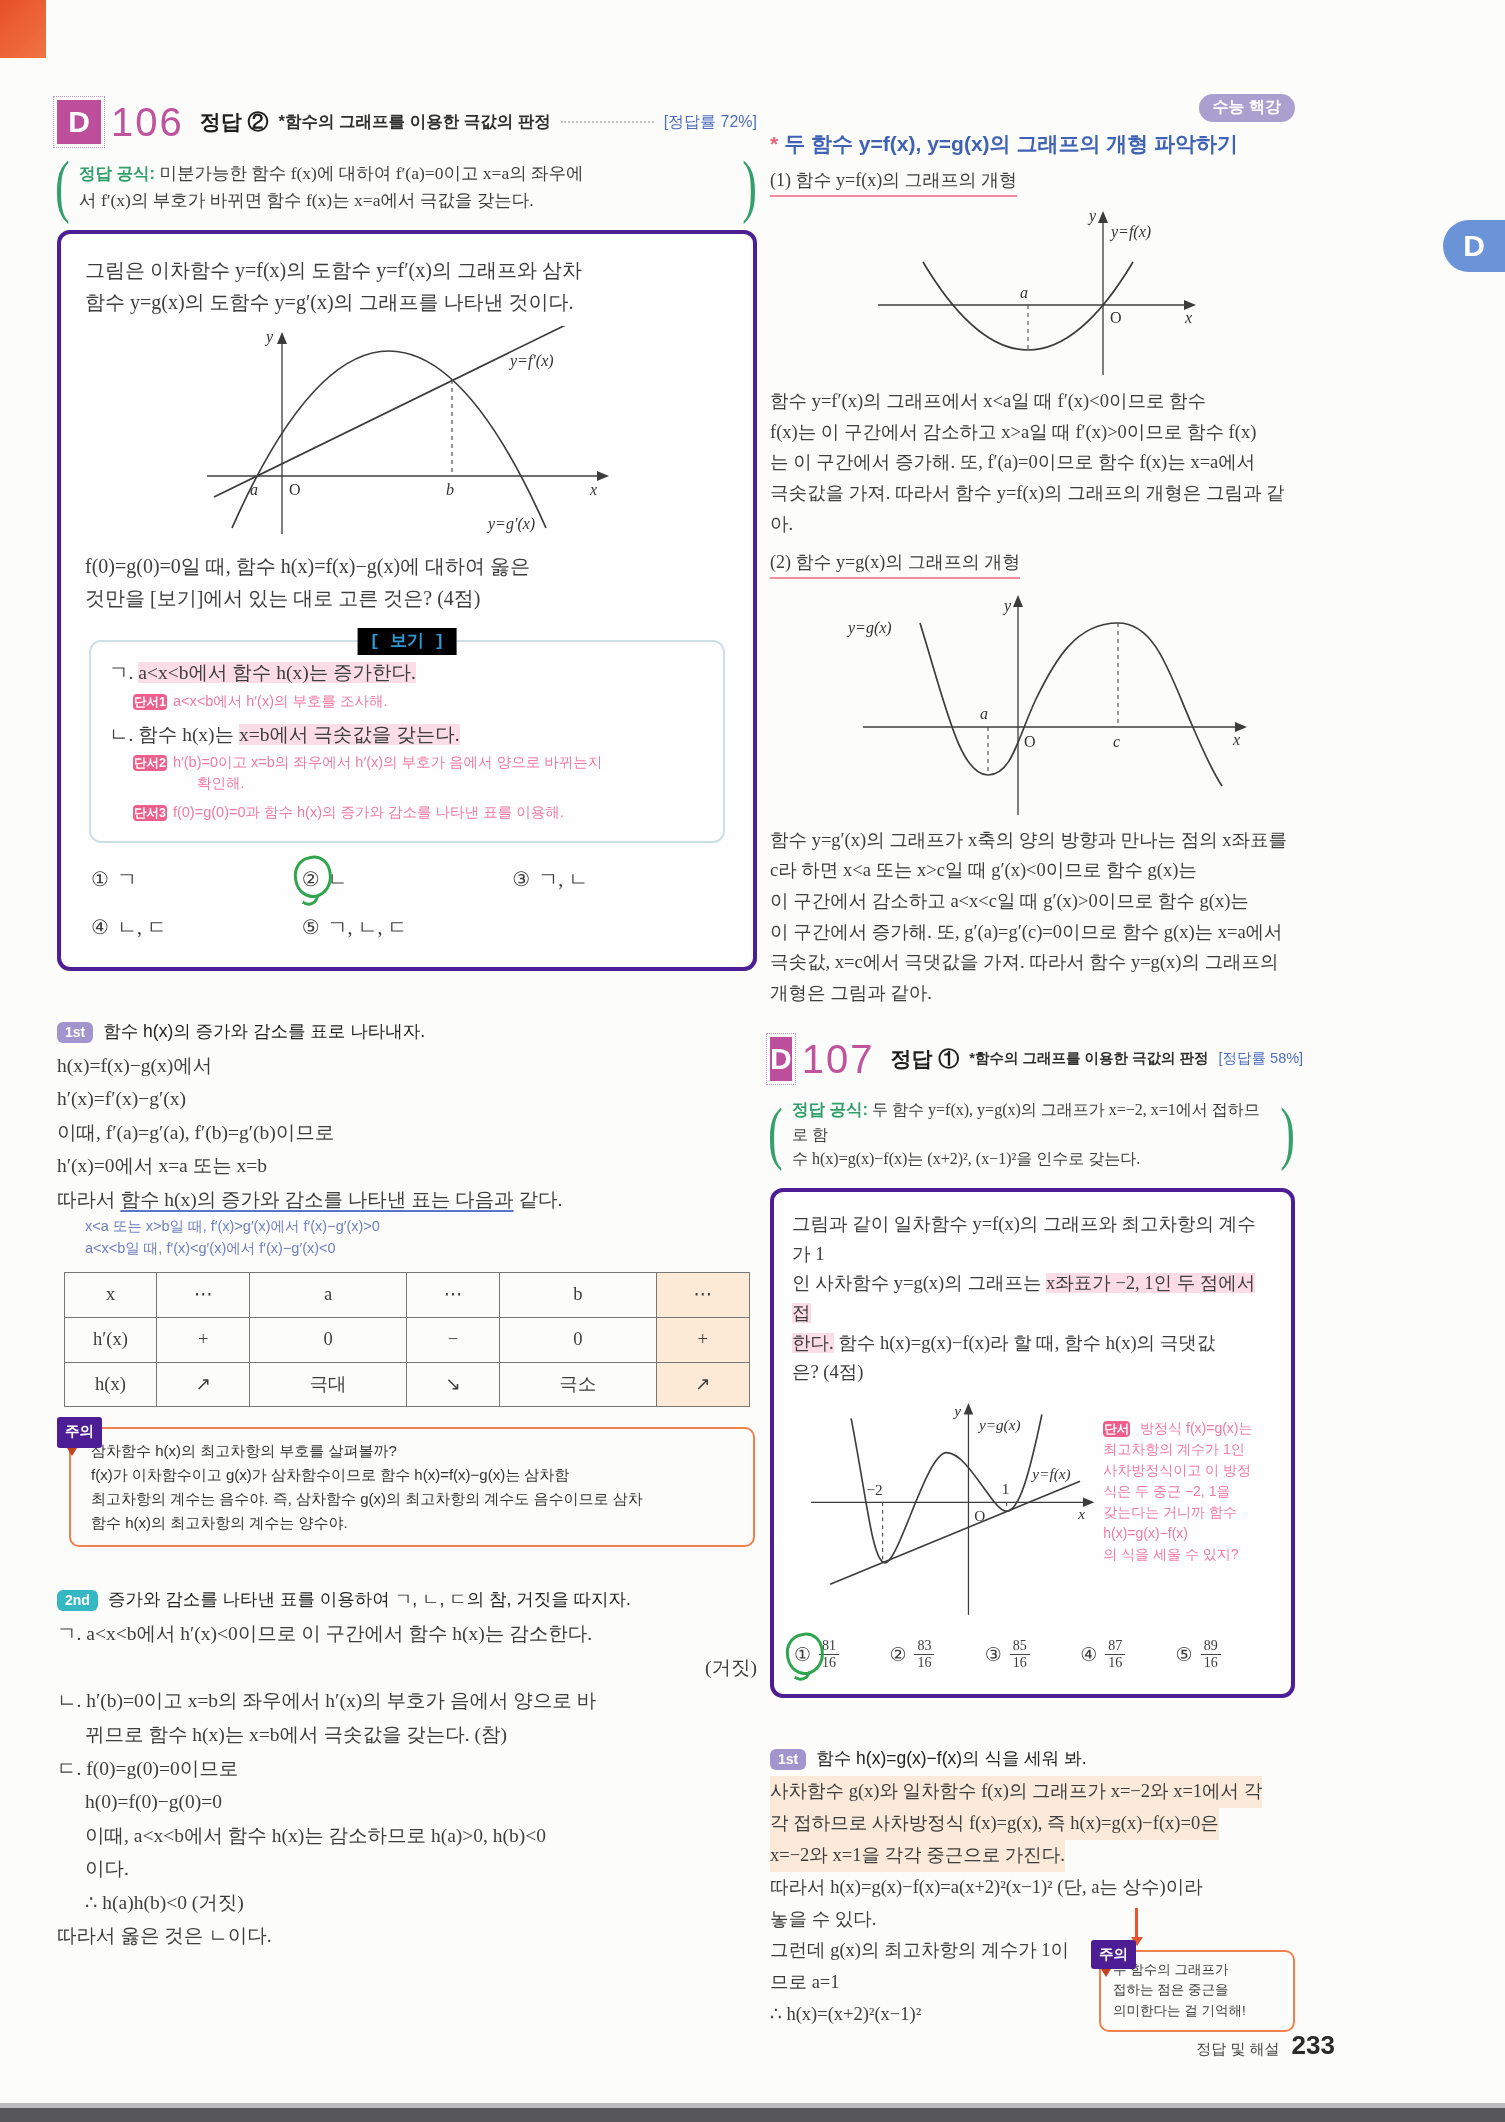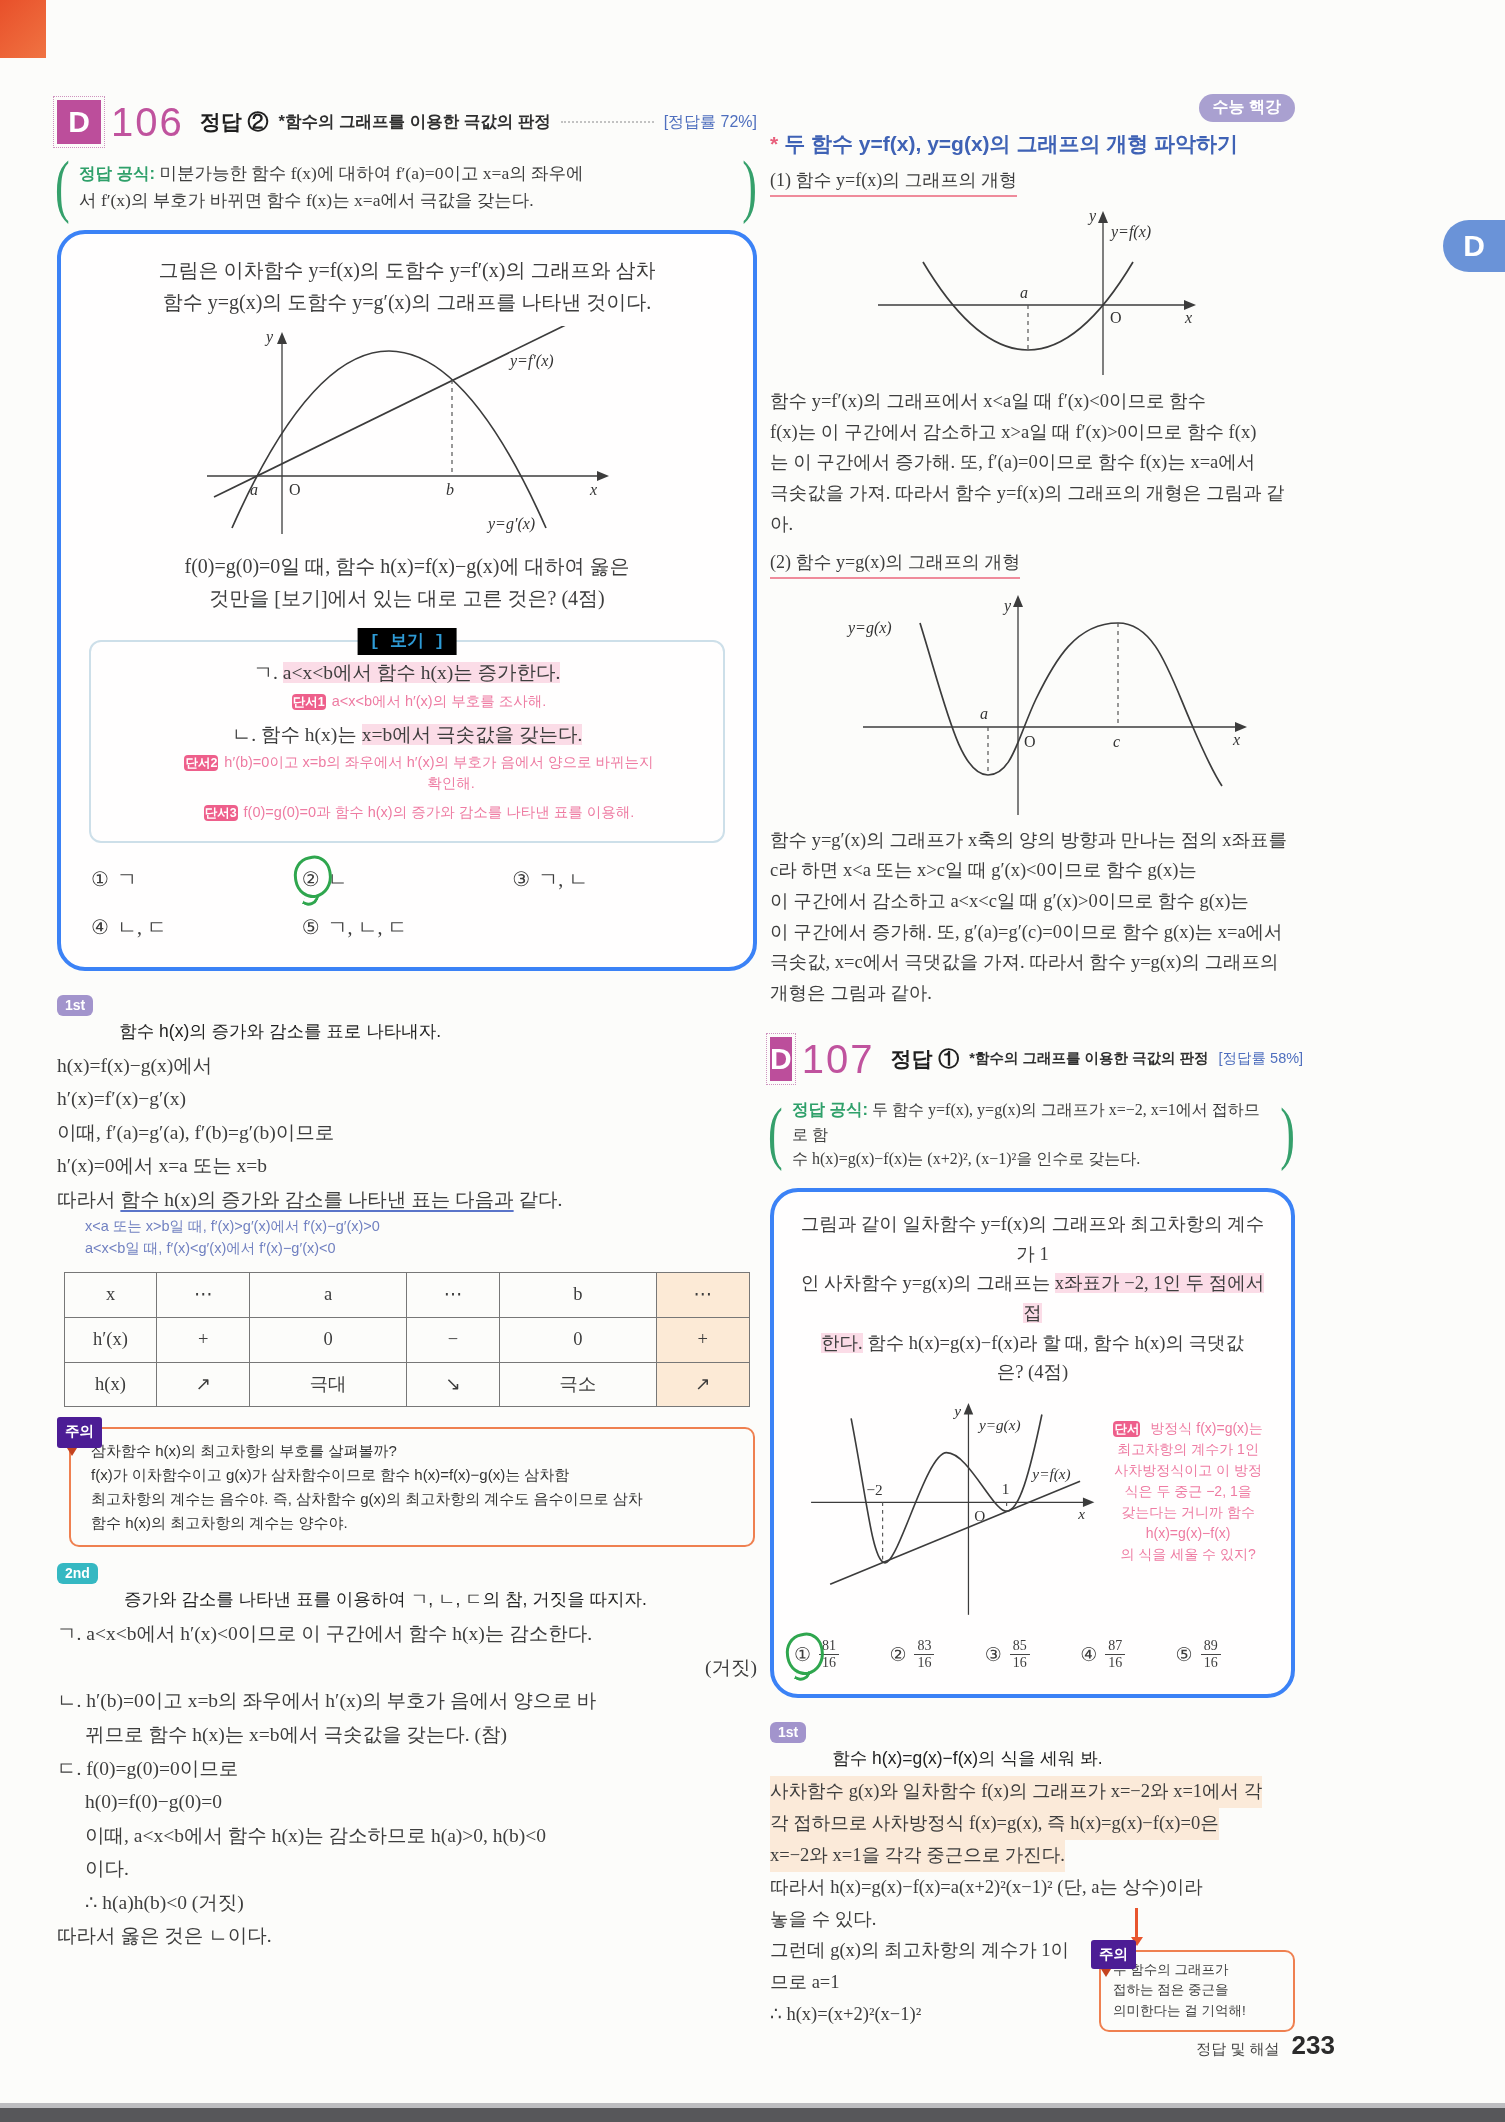--- a/index.html
+++ b/index.html
@@ -29,22 +29,22 @@
   .rate { color:#4f6fbe; font-size:16px; white-space:nowrap; }
 
   
   .formula { position:relative; padding:4px 20px 4px 22px; font-size:17.5px; line-height:1.55; margin-bottom:12px; }
   .brace { position:absolute; top:50%; transform:translateY(-50%) scaleY(1.6); color:#35a06b;
            font-size:44px; font-weight:300; font-family:"Liberation Serif", serif; }
   .bl { left:-2px; } .br { right:0; }
   .flabel { color:#2fa06a; font-weight:bold; font-family:"Liberation Sans", sans-serif; font-size:16.5px; }
 
   
-  .pbox { border:4px solid #3b82f6; border-radius:28px; background:#fffefe; padding:20px 24px 16px;
-          font-size:20px; line-height:1.6;text-align:center; }
+  .pbox { border:4px solid #4c1d95; border-radius:13px; background:#fffefe; padding:20px 24px 16px;
+          font-size:20px; line-height:1.6; }
   .pbox-r { font-size:18.5px; padding:18px 18px 12px; }
   .graph { display:block; margin:8px auto 6px; }
   .gline { stroke:#3c3c3c; stroke-width:1.7; fill:none; }
   .gaxis { stroke:#3c3c3c; stroke-width:1.3; fill:none; }
   .gdash { stroke:#555; stroke-width:1.2; stroke-dasharray:4 4; fill:none; }
   .ghead { fill:#3c3c3c; }
   svg text { font-family:"Liberation Serif", serif; font-style:italic; font-size:16px; fill:#333; }
   svg text.rm { font-style:normal; }
 
   .boki { position:relative; border:2px solid #cddfe9; border-radius:12px; margin:26px 4px 6px; padding:16px 18px 10px; }
@@ -60,21 +60,21 @@
   .choice { display:flex; align-items:center; gap:8px; }
   .cnum { position:relative; display:inline-block; }
   .gcirc::before { content:""; position:absolute; left:-8px; top:-7px; width:32px; height:36px;
           border:3px solid #2fa64e; border-radius:50% 45% 55% 50%; transform:rotate(-10deg); }
   .gcirc::after { content:""; position:absolute; left:2px; bottom:-12px; width:10px; height:10px;
           border:3px solid #2fa64e; border-radius:0 0 80% 0; border-top:none; border-left:none; transform:rotate(25deg); }
 
   
   .sol { margin-top:24px; font-size:19.5px; line-height:1.72; }
   .sol-r { font-size:18.5px; }
-  .steph { display:flex; align-items:flex-start; gap:26px; margin:14px 0 6px; }
+  .steph { display:flex; align-items:flex-end; gap:10px; margin:14px 0 6px; }
   .sbadge { display:inline-block; border-radius:6px; color:#fff; font:bold 14px "Liberation Sans", sans-serif;
           padding:2px 8px 3px; flex:none; }
   .s1bg { background:#a294cc; } .s2bg { background:#35b8c2; }
   .stitle { font:17.5px "Liberation Sans", sans-serif; color:#222;margin-top:24px; }
   .sline { }
   .ind { margin-left:28px; }
   .right { text-align:right; }
   .ul-blue { text-decoration:underline; text-decoration-color:#5a74c9; text-decoration-thickness:2px; text-underline-offset:4px; }
   .bluenote { font:14.5px "Liberation Sans", sans-serif; color:#7181c1; margin-left:28px; line-height:1.5; }
 

